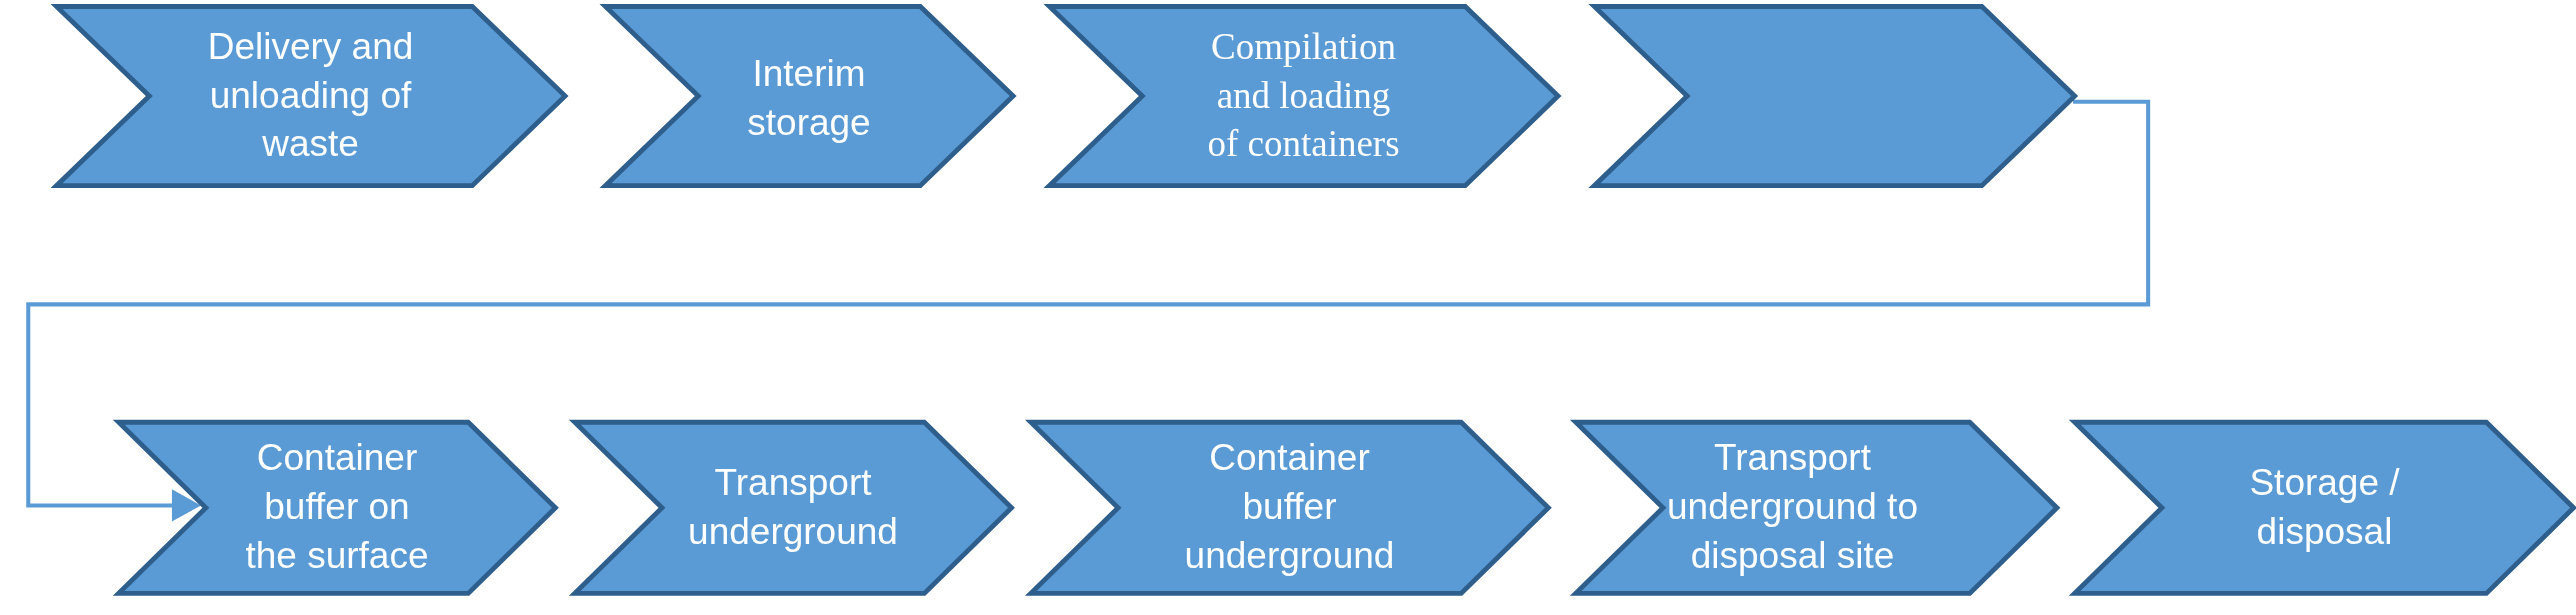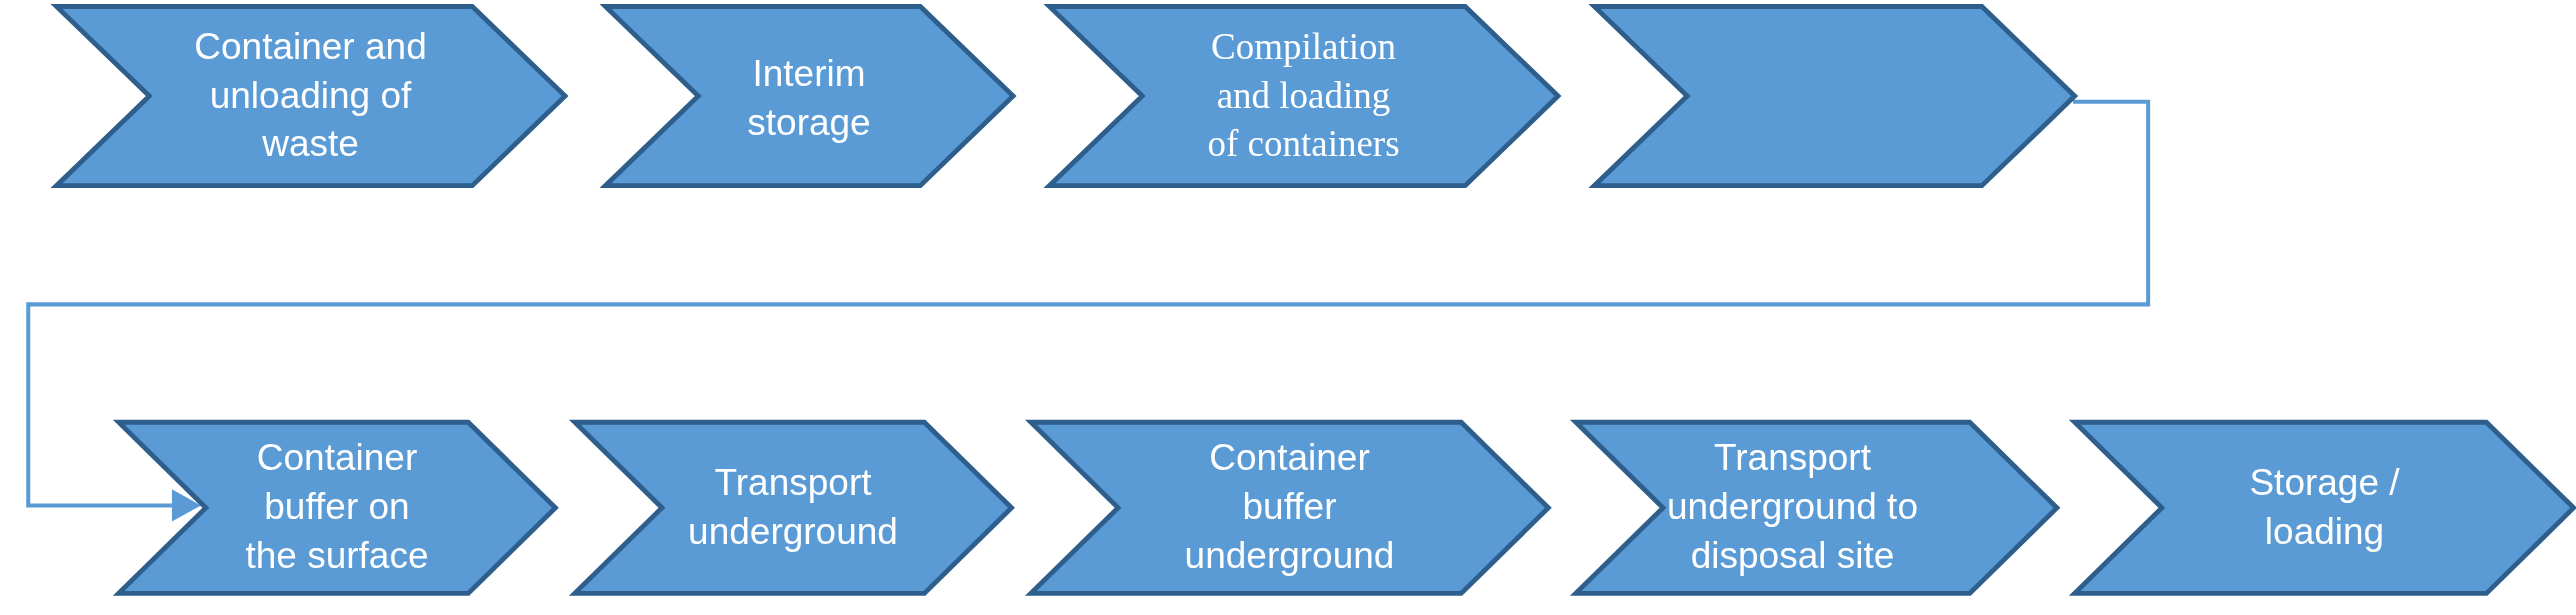--- a/index.html
+++ b/index.html
@@ -65,21 +65,21 @@
 
     <polygon points="712,523 1145,523 1253,629 1145,735 712,735 820,629" fill="#5B9BD5" stroke="#2E5E8C" stroke-width="6" stroke-linejoin="miter"></polygon>
 
     <polygon points="1277,523 1810,523 1918,629 1810,735 1277,735 1385,629" fill="#5B9BD5" stroke="#2E5E8C" stroke-width="6" stroke-linejoin="miter"></polygon>
 
     <polygon points="1952,523 2440,523 2548,629 2440,735 1952,735 2060,629" fill="#5B9BD5" stroke="#2E5E8C" stroke-width="6" stroke-linejoin="miter"></polygon>
 
     <polygon points="2570,523 3080,523 3188,629 3080,735 2570,735 2678,629" fill="#5B9BD5" stroke="#2E5E8C" stroke-width="6" stroke-linejoin="miter"></polygon>
   </svg>
 
-  <div class="chev-label" style="left:149px; top:6.5px; width:323px; height:179px;">Container and
+  <div class="chev-label" style="left:149px; top:6.5px; width:323px; height:179px;">Delivery and
 unloading of
 waste</div>
 
   <div class="chev-label" style="left:698px; top:9px; width:222px; height:179px;">Interim
 storage</div>
 
   <div class="chev-label" style="left:1142px; top:6.5px; width:323px; height:179px;font-family:Liberation Serif, serif;">Compilation
 and loading
 of containers</div>
 
@@ -93,16 +93,16 @@
 
   <div class="chev-label" style="left:1118px; top:422px; width:343px; height:171px;">Container
 buffer
 underground</div>
 
   <div class="chev-label" style="left:1615px; top:422px; width:355px; height:171px;">Transport
 underground to
 disposal site</div>
 
   <div class="chev-label" style="left:2162px; top:422px; width:325px; height:171px;">Storage /
-loading</div>
+disposal</div>
 
 </div>
 
 
 </body></html>

